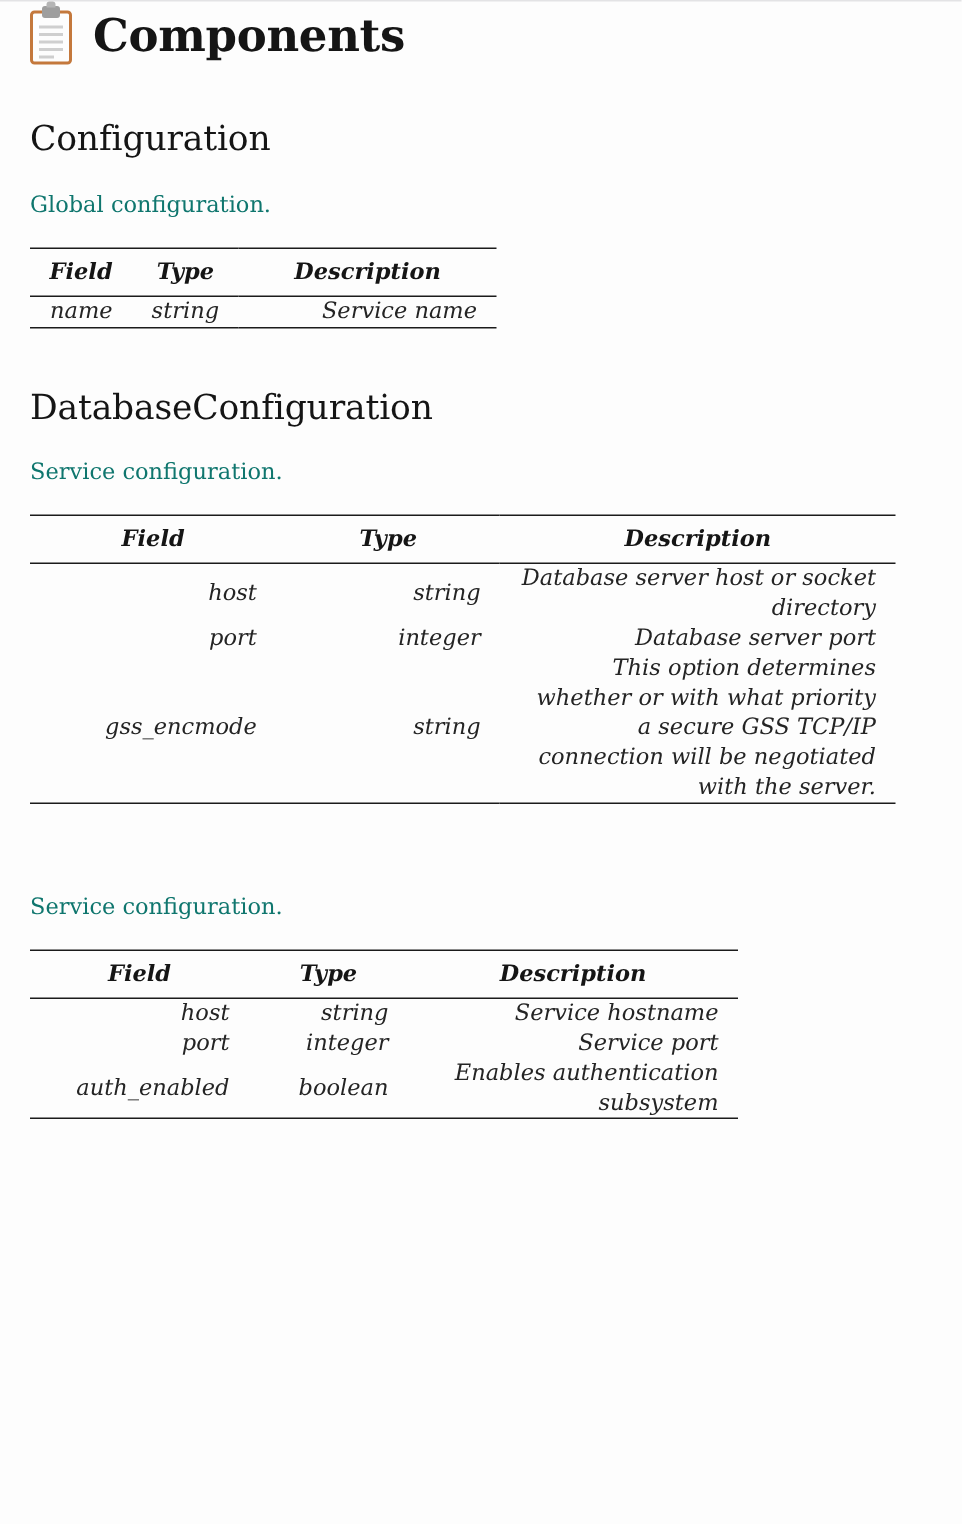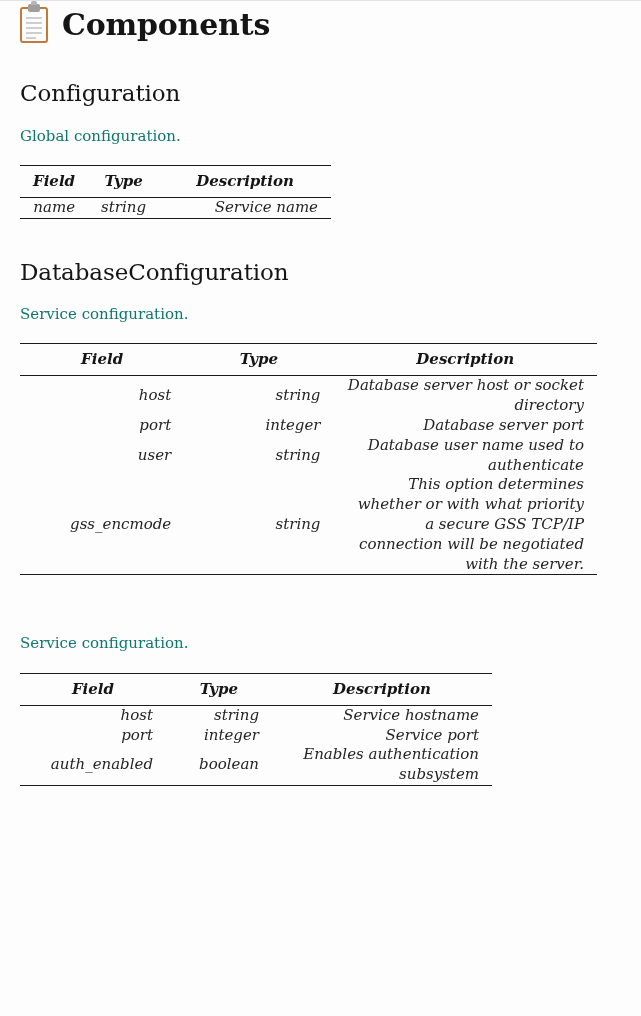--- a/index.html
+++ b/index.html
@@ -218,25 +218,20 @@
             <td class="field nowrap">host</td>
             <td class="type nowrap">string</td>
             <td class="desc">Database server host or socket directory</td>
           </tr>
           <tr>
             <td class="field nowrap">port</td>
             <td class="type nowrap">integer</td>
             <td class="desc">Database server port</td>
           </tr>
           <tr>
-            <td class="field nowrap">user</td>
-            <td class="type nowrap">string</td>
-            <td class="desc">Database user name used to authenticate</td>
-          </tr>
-          <tr>
             <td class="field nowrap">gss_encmode</td>
             <td class="type nowrap">string</td>
             <td class="desc">This option determines whether or with what priority a secure GSS TCP/IP connection will be negotiated with the server.</td>
           </tr>
         </tbody>
       </table>
     </section>
 
     <section class="section section-3">
       <p class="section-desc">Service configuration.</p>

